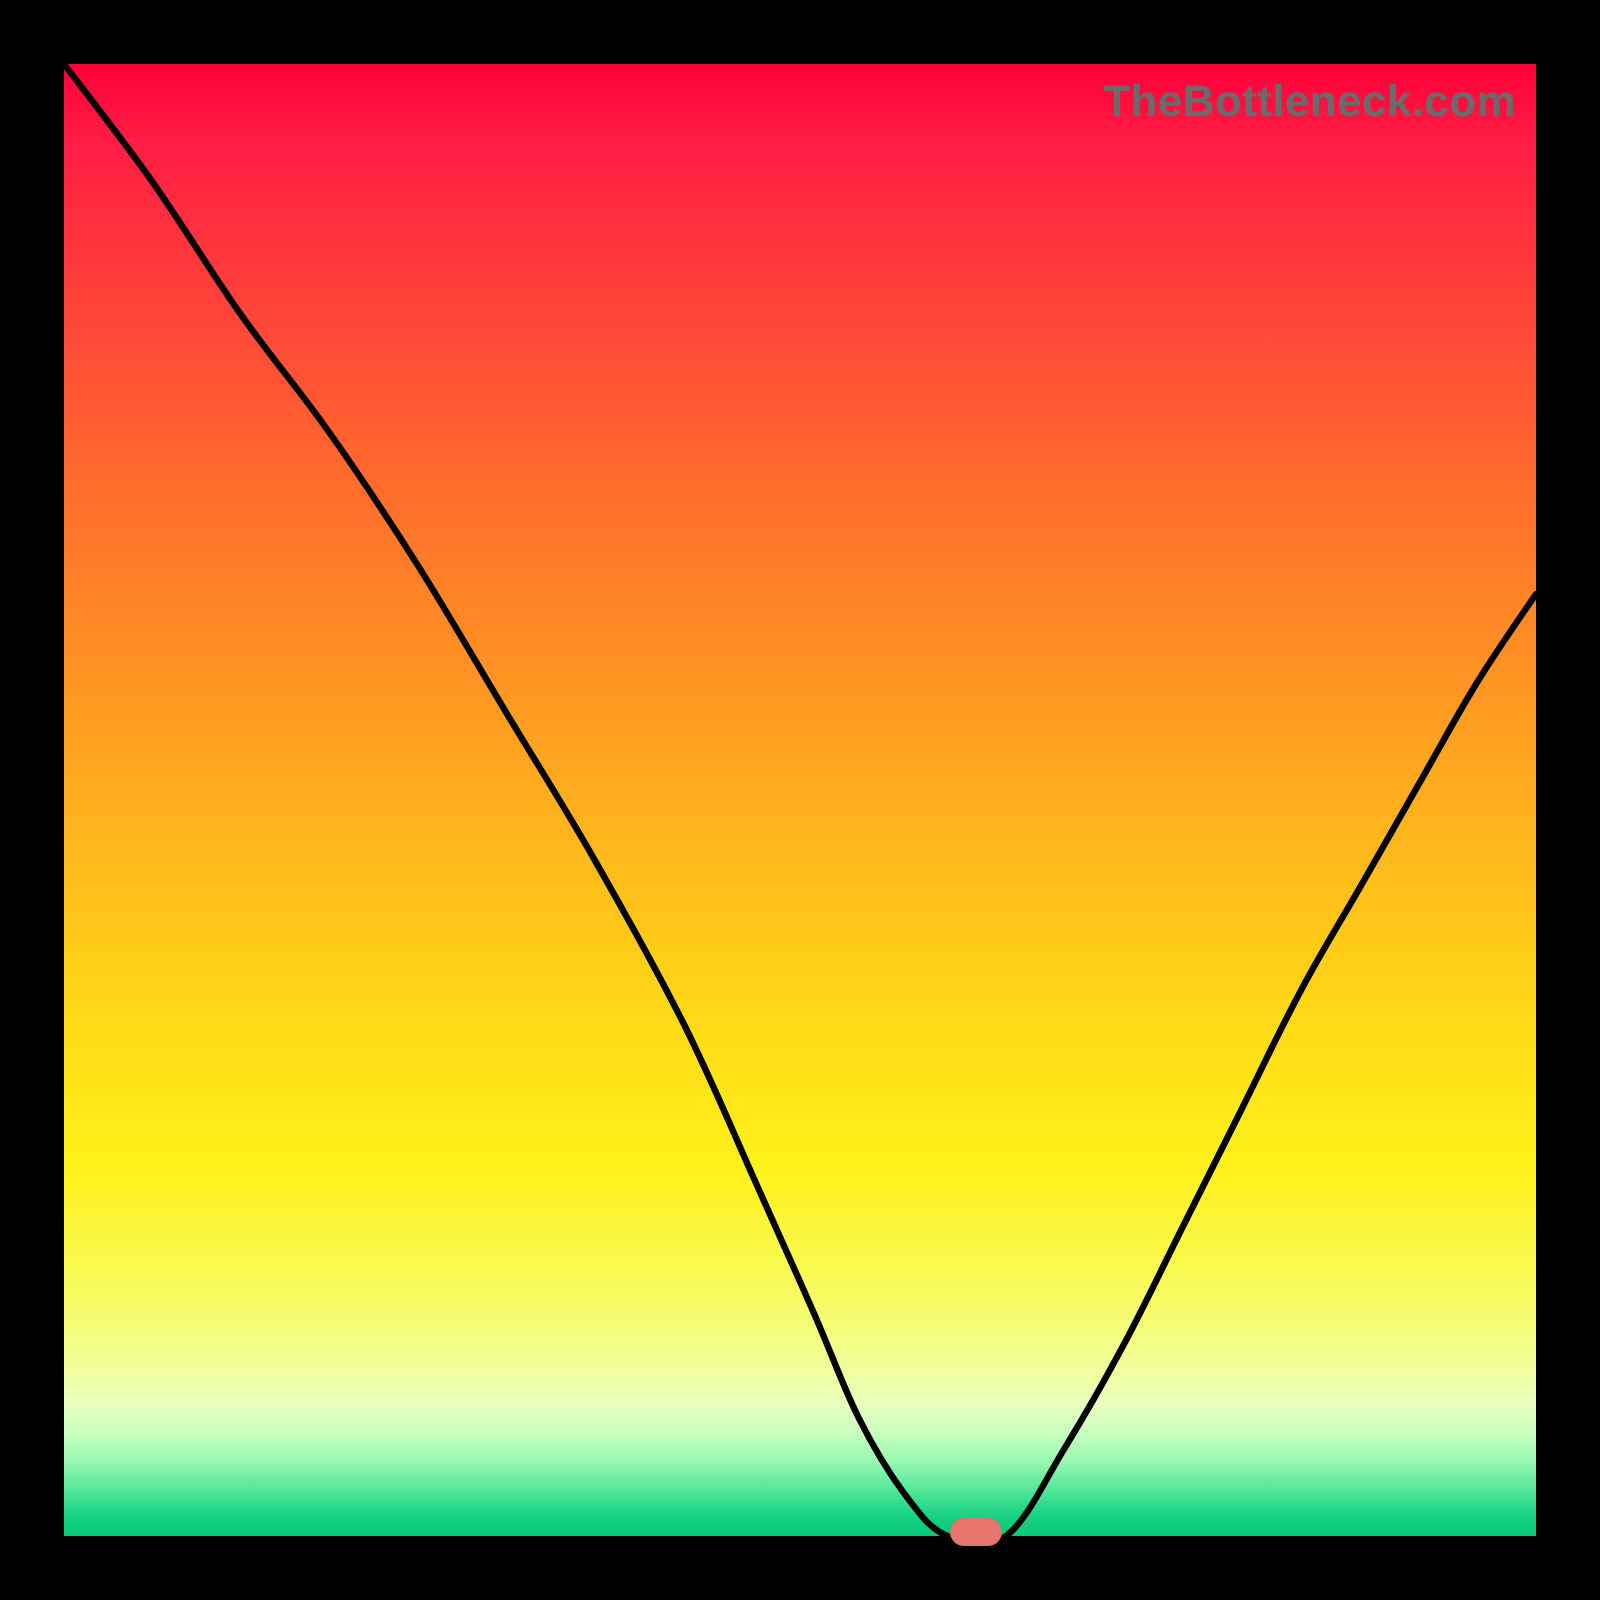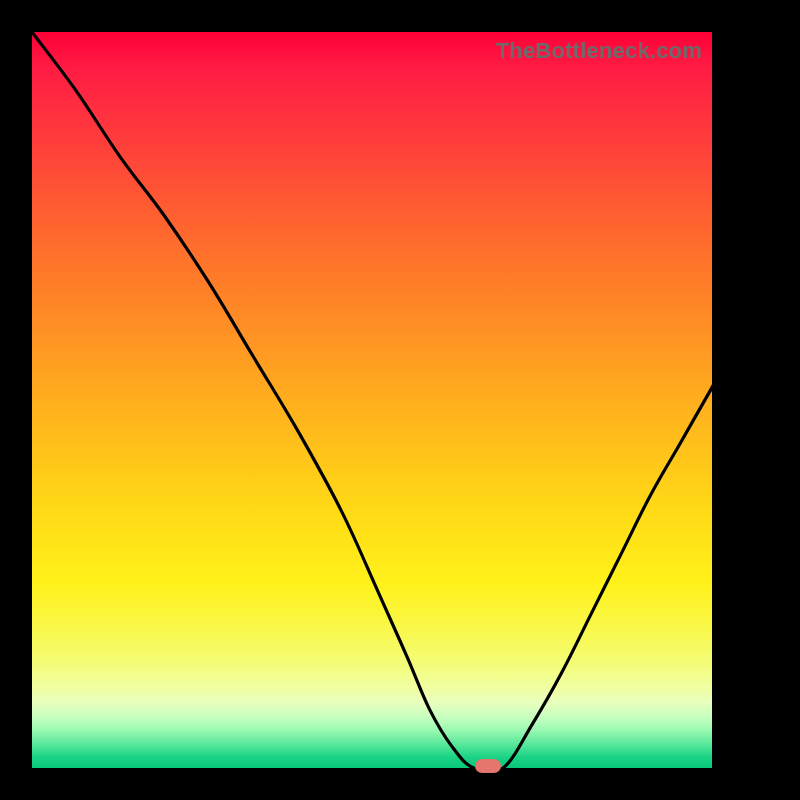--- a/index.html
+++ b/index.html
@@ -14,21 +14,21 @@
   .frame {
     position: relative;
     width: 800px;
     height: 800px;
     background: #000;
   }
   .plot {
     position: absolute;
     left: 32px;
     top: 32px;
-    width: 680px;
+    width: 736px;
     height: 736px;
     background: linear-gradient(
       to bottom,
       #ff0037 0%,
       #ff1c44 5%,
       #ff3e3b 15%,
       #ff6a2d 28%,
       #ff8f24 40%,
       #ffb41d 52%,
       #ffda16 65%,

